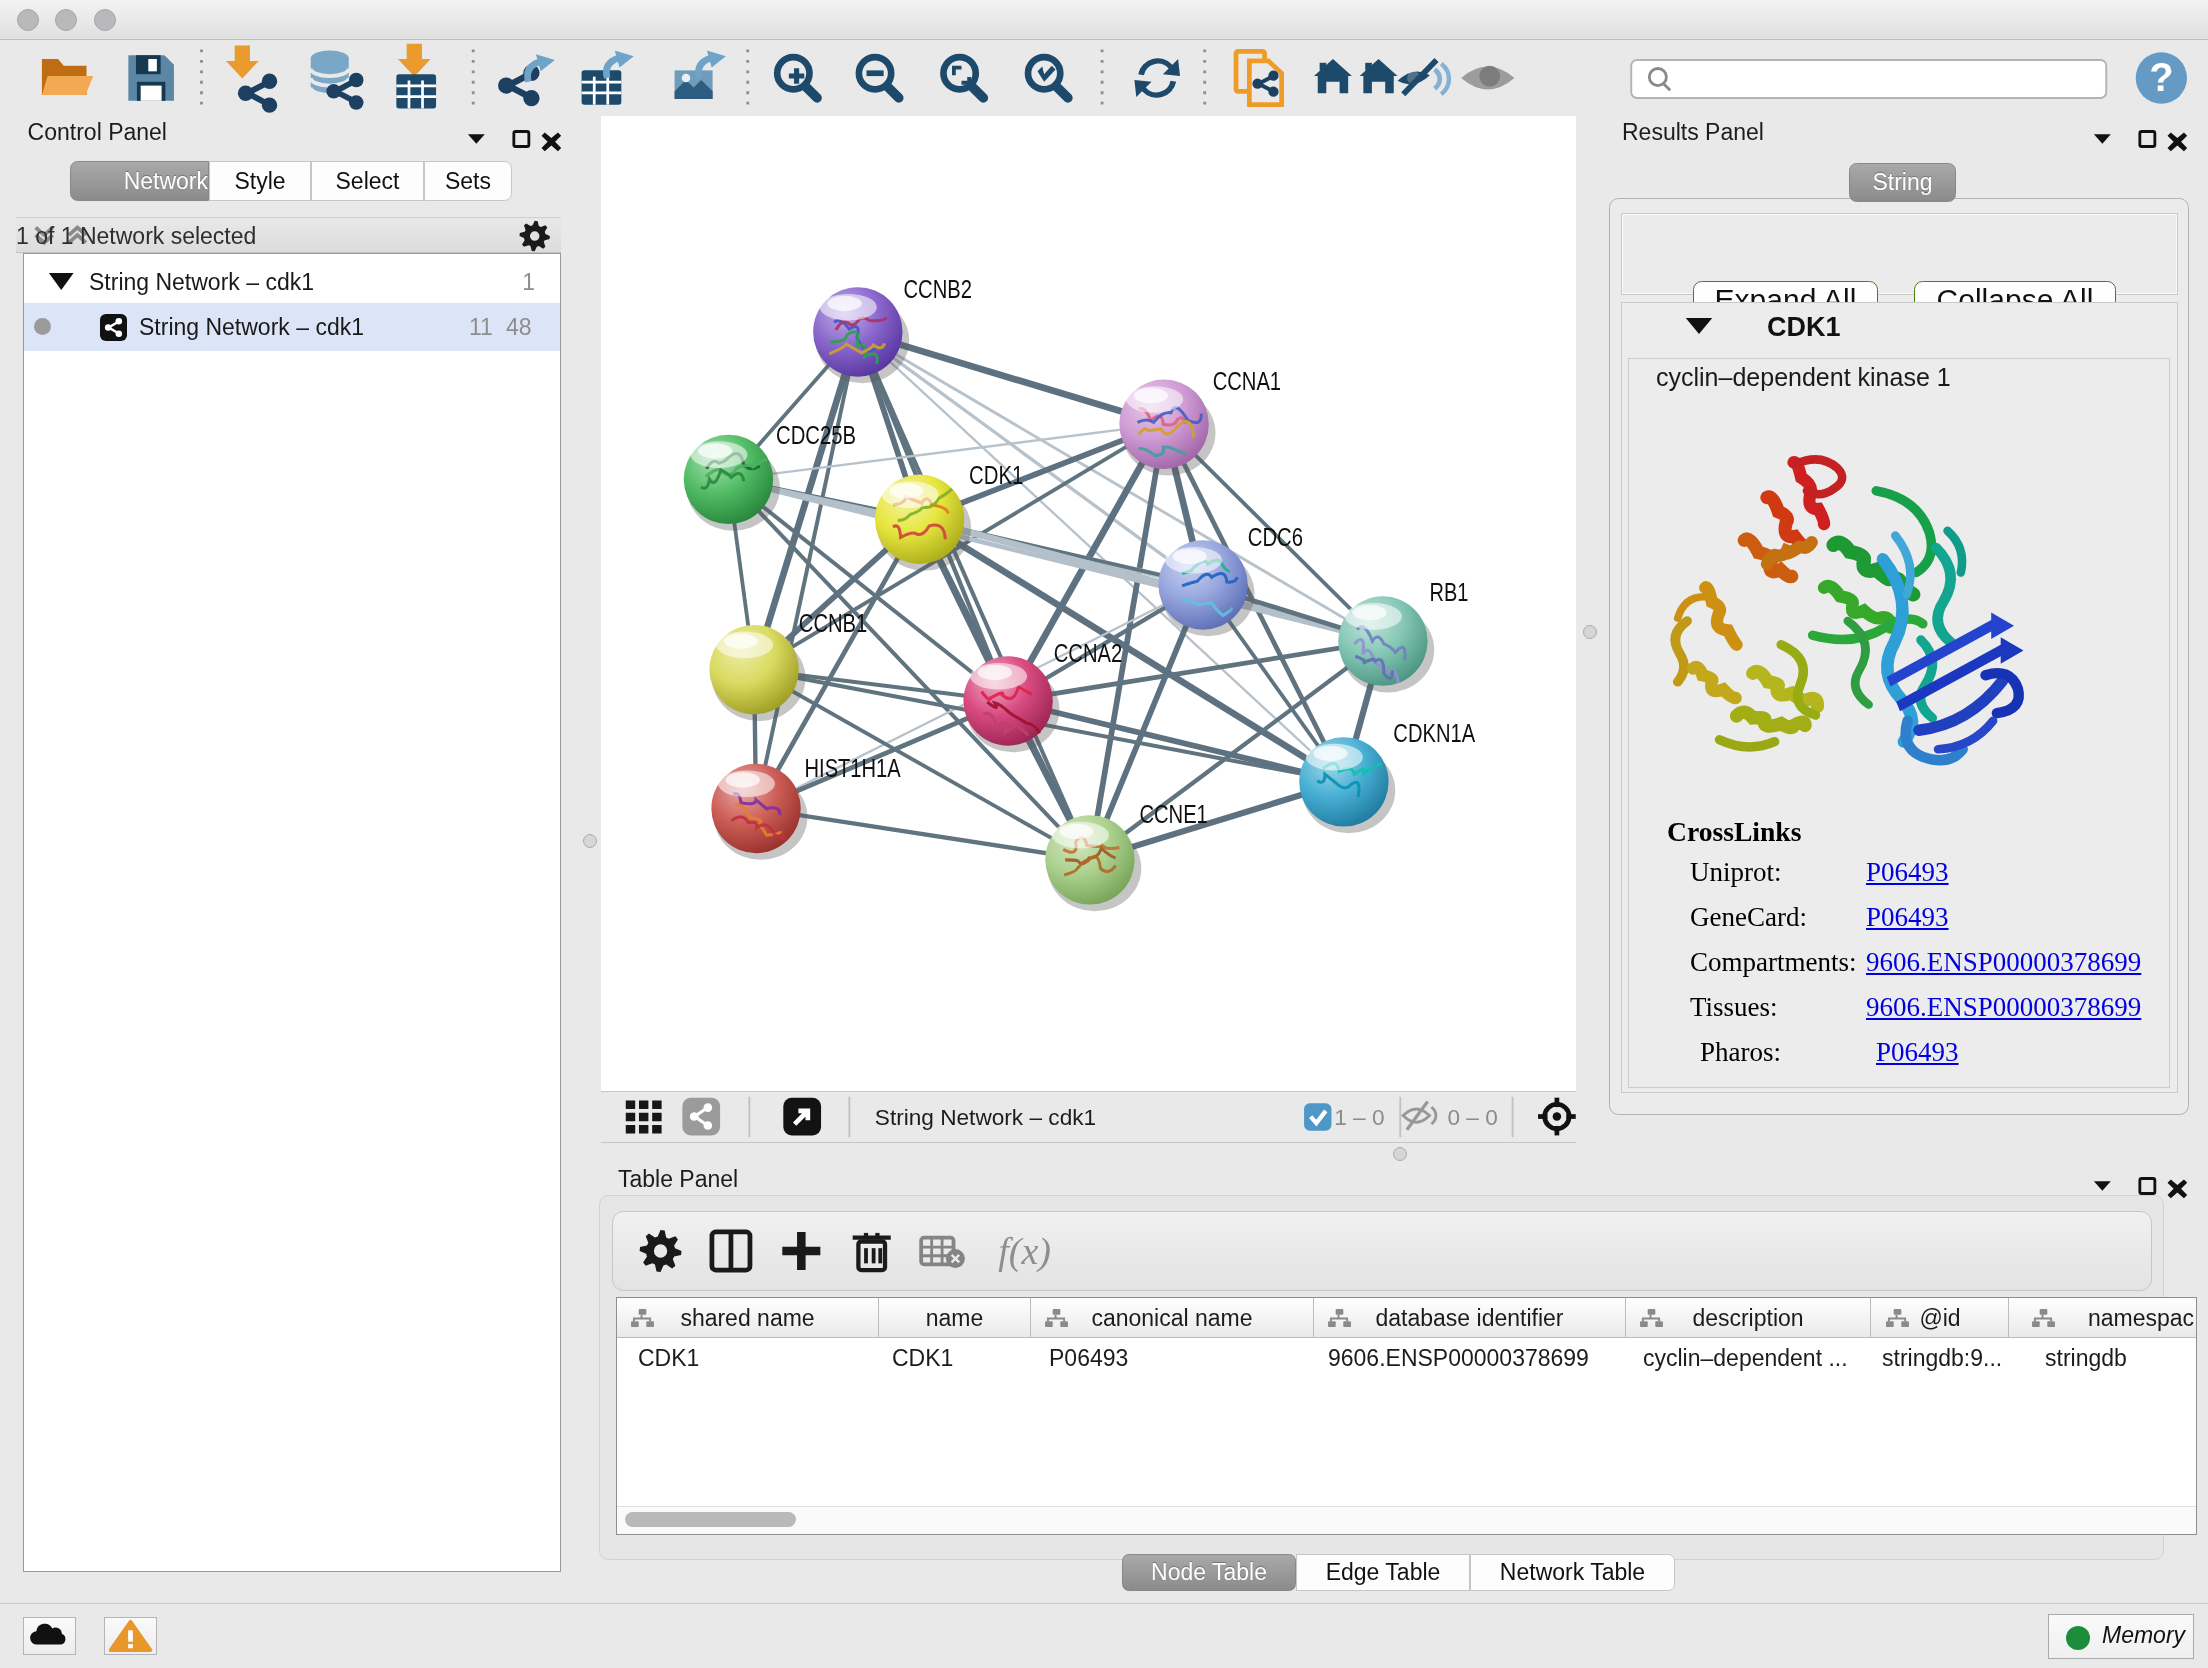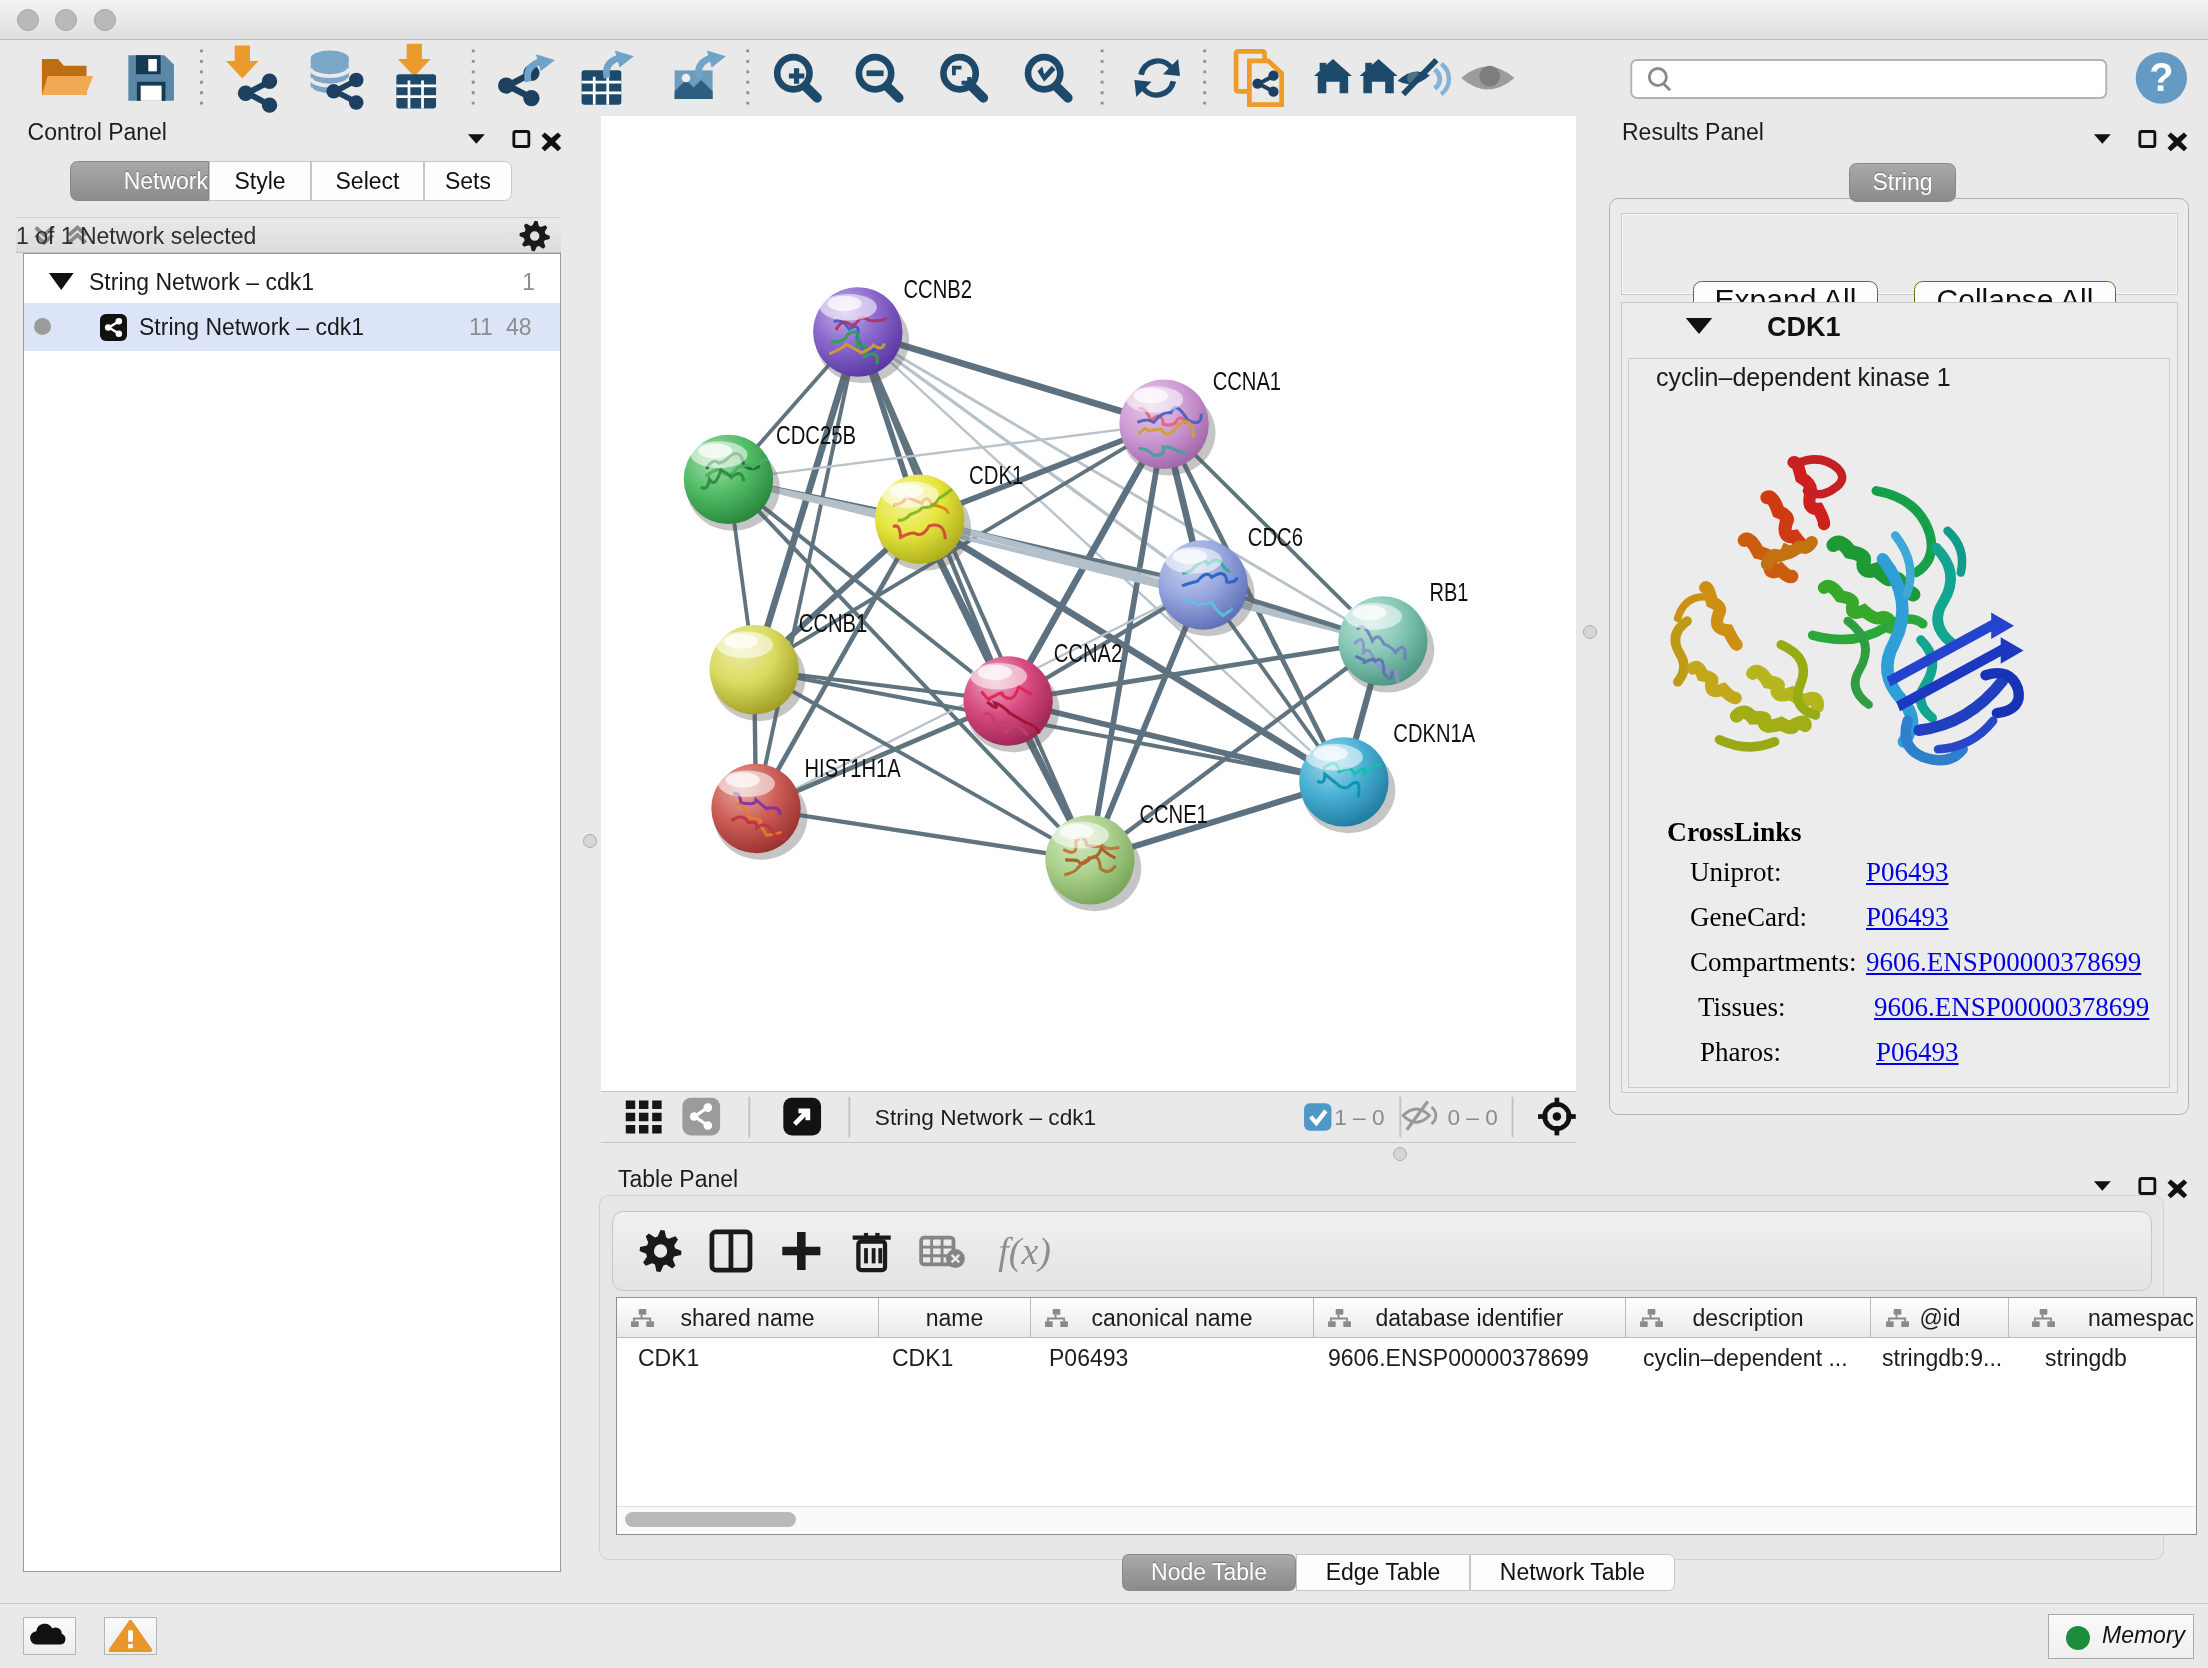--- a/index.html
+++ b/index.html
@@ -575,21 +575,21 @@
     <path d="M 256,270 L 366,210 L 366,202 L 390,216 L 366,230 L 366,222 L 260,280 Z" fill="#1c38c0" opacity="1.0"></path>
     <path d="M 280,300 q 52,-6 88,-52" fill="none" stroke="#2040c0" stroke-width="12" stroke-linecap="round" opacity="1.0"></path>
     <path d="M 350,242 q 26,-8 34,14 q 6,22 -22,26" fill="none" stroke="#1733b5" stroke-width="11" stroke-linecap="round" opacity="1.0"></path>
     <path d="M 300,320 q 36,-2 58,-30" fill="none" stroke="#2846c8" stroke-width="9" stroke-linecap="round" opacity="1.0"></path>
   </svg>
 <div class="abs" style="left:1667px;top:816px;font-size:27.6px;font-weight:bold;color:#000;font-family:'Liberation Serif',serif;">CrossLinks</div>
 <div class="abs" style="left:1690px;top:850px;width:476px;font-size:27px;color:#000;font-family:'Liberation Serif',serif;">
   <div style="position:relative;height:45px;line-height:45px;">Uniprot:<a style="position:absolute;left:176px;color:#0000e0;text-decoration:underline;">P06493</a></div>
   <div style="position:relative;height:45px;line-height:45px;">GeneCard:<a style="position:absolute;left:176px;color:#0000e0;text-decoration:underline;">P06493</a></div>
   <div style="position:relative;height:45px;line-height:45px;">Compartments:<a style="position:absolute;left:176px;color:#0000e0;text-decoration:underline;">9606.ENSP00000378699</a></div>
-  <div style="position:relative;height:45px;line-height:45px;margin-left:8px;">Tissues:<a style="position:absolute;left:176px;color:#0000e0;text-decoration:underline;">9606.ENSP00000378699</a></div>
+  <div style="position:relative;height:45px;line-height:45px;">Tissues:<a style="position:absolute;left:176px;color:#0000e0;text-decoration:underline;">9606.ENSP00000378699</a></div>
   <div style="position:relative;height:45px;line-height:45px;margin-left:10px;">Pharos:<a style="position:absolute;left:176px;color:#0000e0;text-decoration:underline;">P06493</a></div>
 </div>
 
 <div class="abs" style="left:599px;top:1195px;width:1565px;height:365px;background:#e6e6e6;border:1px solid #d2d2d2;border-radius:9.5px;"></div>
 <div class="abs phead" style="left:618px;top:1166px;">Table Panel</div>
 <svg class="abs" style="left:2083px;top:1171px;" width="109" height="30" viewBox="0 0 115 32">
   <path d="M 11,11 L 29,11 L 20,21 Z" fill="#111"></path>
   <rect x="60" y="8" width="16" height="16" rx="2" fill="none" stroke="#111" stroke-width="3"></rect>
   <path d="M 93,9 L 100,15 L 107,9 L 110.5,12.5 L 104,19 L 110.5,25.5 L 107,29 L 100,23 L 93,29 L 89.5,25.5 L 96,19 L 89.5,12.5 Z" fill="#111"></path>
 </svg>

